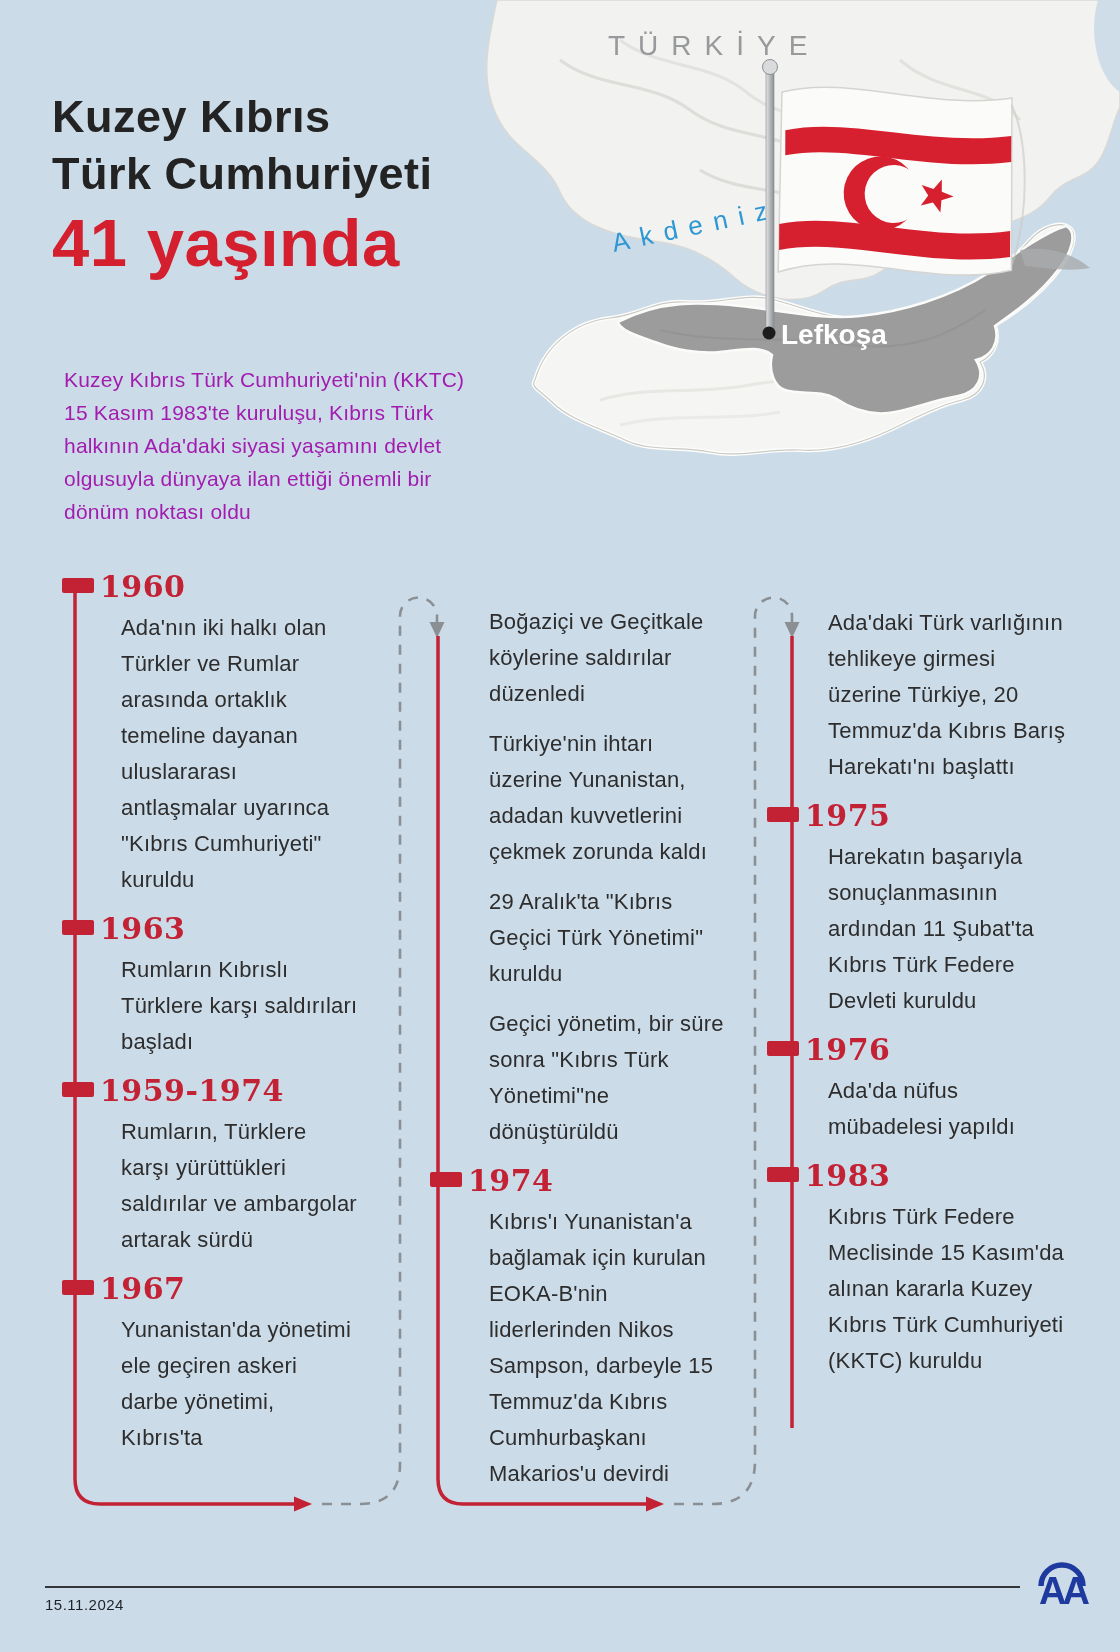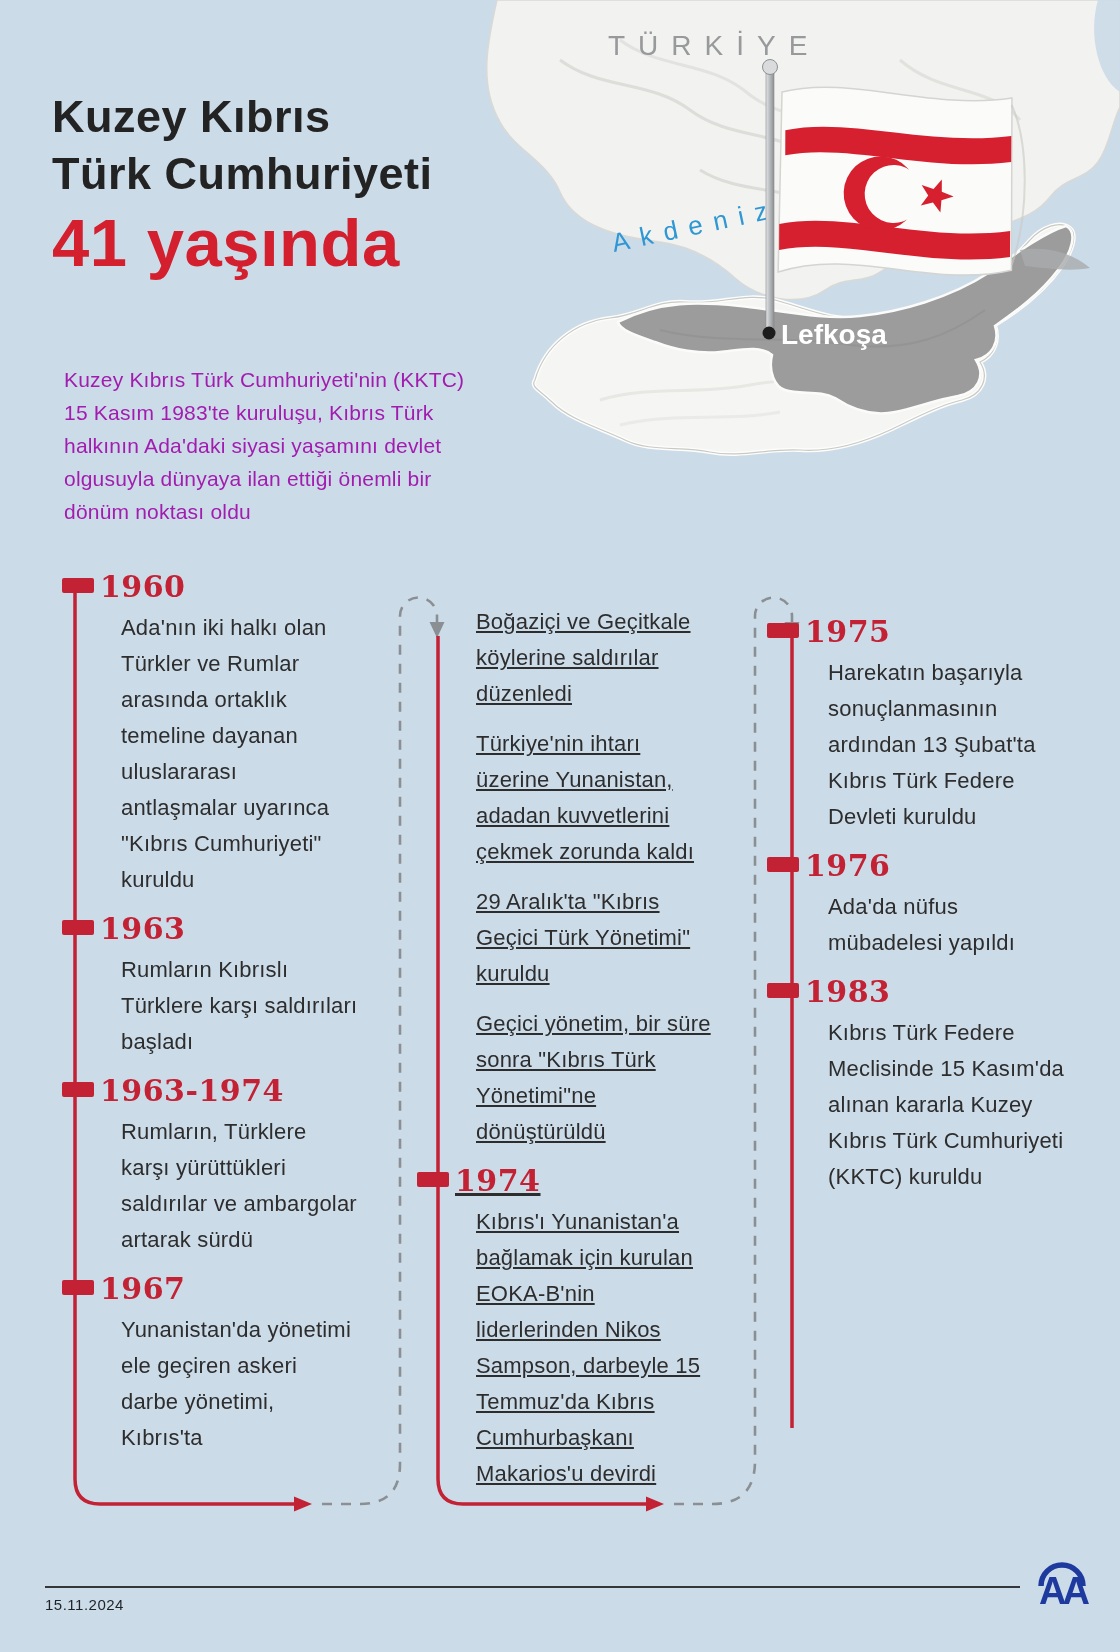--- a/index.html
+++ b/index.html
@@ -30,21 +30,21 @@
     color:#c32134;margin:10px 0 6px 0;letter-spacing:.5px;
   }
   .tcol .year:empty{display:none;}
   .tcol .year::before{
     content:"";position:absolute;left:-38px;top:8px;
     width:32px;height:15px;background:#c32134;border-radius:2px;
   }
   .tcol p{margin:0 0 14px 0;padding-left:21px;
     font-size:22px;line-height:36px;color:#2d2d2d;letter-spacing:.2px;}
   #col1{left:100px;top:560px;}
-  #col2{left:455px;top:604px;text-decoration:underline;}
+  #col2{left:468px;top:604px;}
   #col3{left:805px;top:605px;width:262px;}
   #col3 p{padding-left:23px;}
 
   
   .footer-rule{position:absolute;left:45px;top:1586px;width:975px;height:2px;background:#33373c;}
   .footer-date{position:absolute;left:45px;top:1596px;font-size:15px;color:#1f2328;letter-spacing:.5px;}
   .aa-logo{position:absolute;left:1030px;top:1546px;width:66px;height:70px;}
 
   svg text{font-family:"Liberation Sans",sans-serif;}
 </style>
@@ -158,21 +158,21 @@
 <div class="tcol" id="col1">
   <div class="entry">
     <div class="year">1960</div>
     <p>Ada'nın iki halkı olan Türkler ve Rumlar arasında ortaklık temeline dayanan uluslararası antlaşmalar uyarınca "Kıbrıs Cumhuriyeti" kuruldu</p>
   </div>
   <div class="entry">
     <div class="year">1963</div>
     <p>Rumların Kıbrıslı Türklere karşı saldırıları başladı</p>
   </div>
   <div class="entry">
-    <div class="year">1963-1974</div>
+    <div class="year">1959-1974</div>
     <p>Rumların, Türklere karşı yürüttükleri saldırılar ve ambargolar artarak sürdü</p>
   </div>
   <div class="entry">
     <div class="year">1967</div>
     <p>Yunanistan'da yönetimi ele geçiren askeri darbe yönetimi, Kıbrıs'ta</p>
   </div>
 </div>
 
 <div class="tcol" id="col2">
   <div class="entry">
@@ -192,22 +192,26 @@
     <p>Geçici yönetim, bir süre sonra "Kıbrıs Türk Yönetimi"ne dönüştürüldü</p>
   </div>
   <div class="entry">
     <div class="year">1974</div>
     <p>Kıbrıs'ı Yunanistan'a bağlamak için kurulan EOKA-B'nin liderlerinden Nikos Sampson, darbeyle 15 Temmuz'da Kıbrıs Cumhurbaşkanı Makarios'u devirdi</p>
   </div>
 </div>
 
 <div class="tcol" id="col3">
   <div class="entry">
+
+    <p>Ada'daki Türk varlığının tehlikeye girmesi üzerine Türkiye, 20 Temmuz'da Kıbrıs Barış Harekatı'nı başlattı</p>
+  </div>
+  <div class="entry">
     <div class="year">1975</div>
-    <p>Harekatın başarıyla sonuçlanmasının ardından 13 Şubat'ta Kıbrıs Türk Federe Devleti kuruldu</p>
+    <p>Harekatın başarıyla sonuçlanmasının ardından 11 Şubat'ta Kıbrıs Türk Federe Devleti kuruldu</p>
   </div>
   <div class="entry">
     <div class="year">1976</div>
     <p>Ada'da nüfus mübadelesi yapıldı</p>
   </div>
   <div class="entry">
     <div class="year">1983</div>
     <p>Kıbrıs Türk Federe Meclisinde 15 Kasım'da alınan kararla Kuzey Kıbrıs Türk Cumhuriyeti (KKTC) kuruldu</p>
   </div>
 </div>

